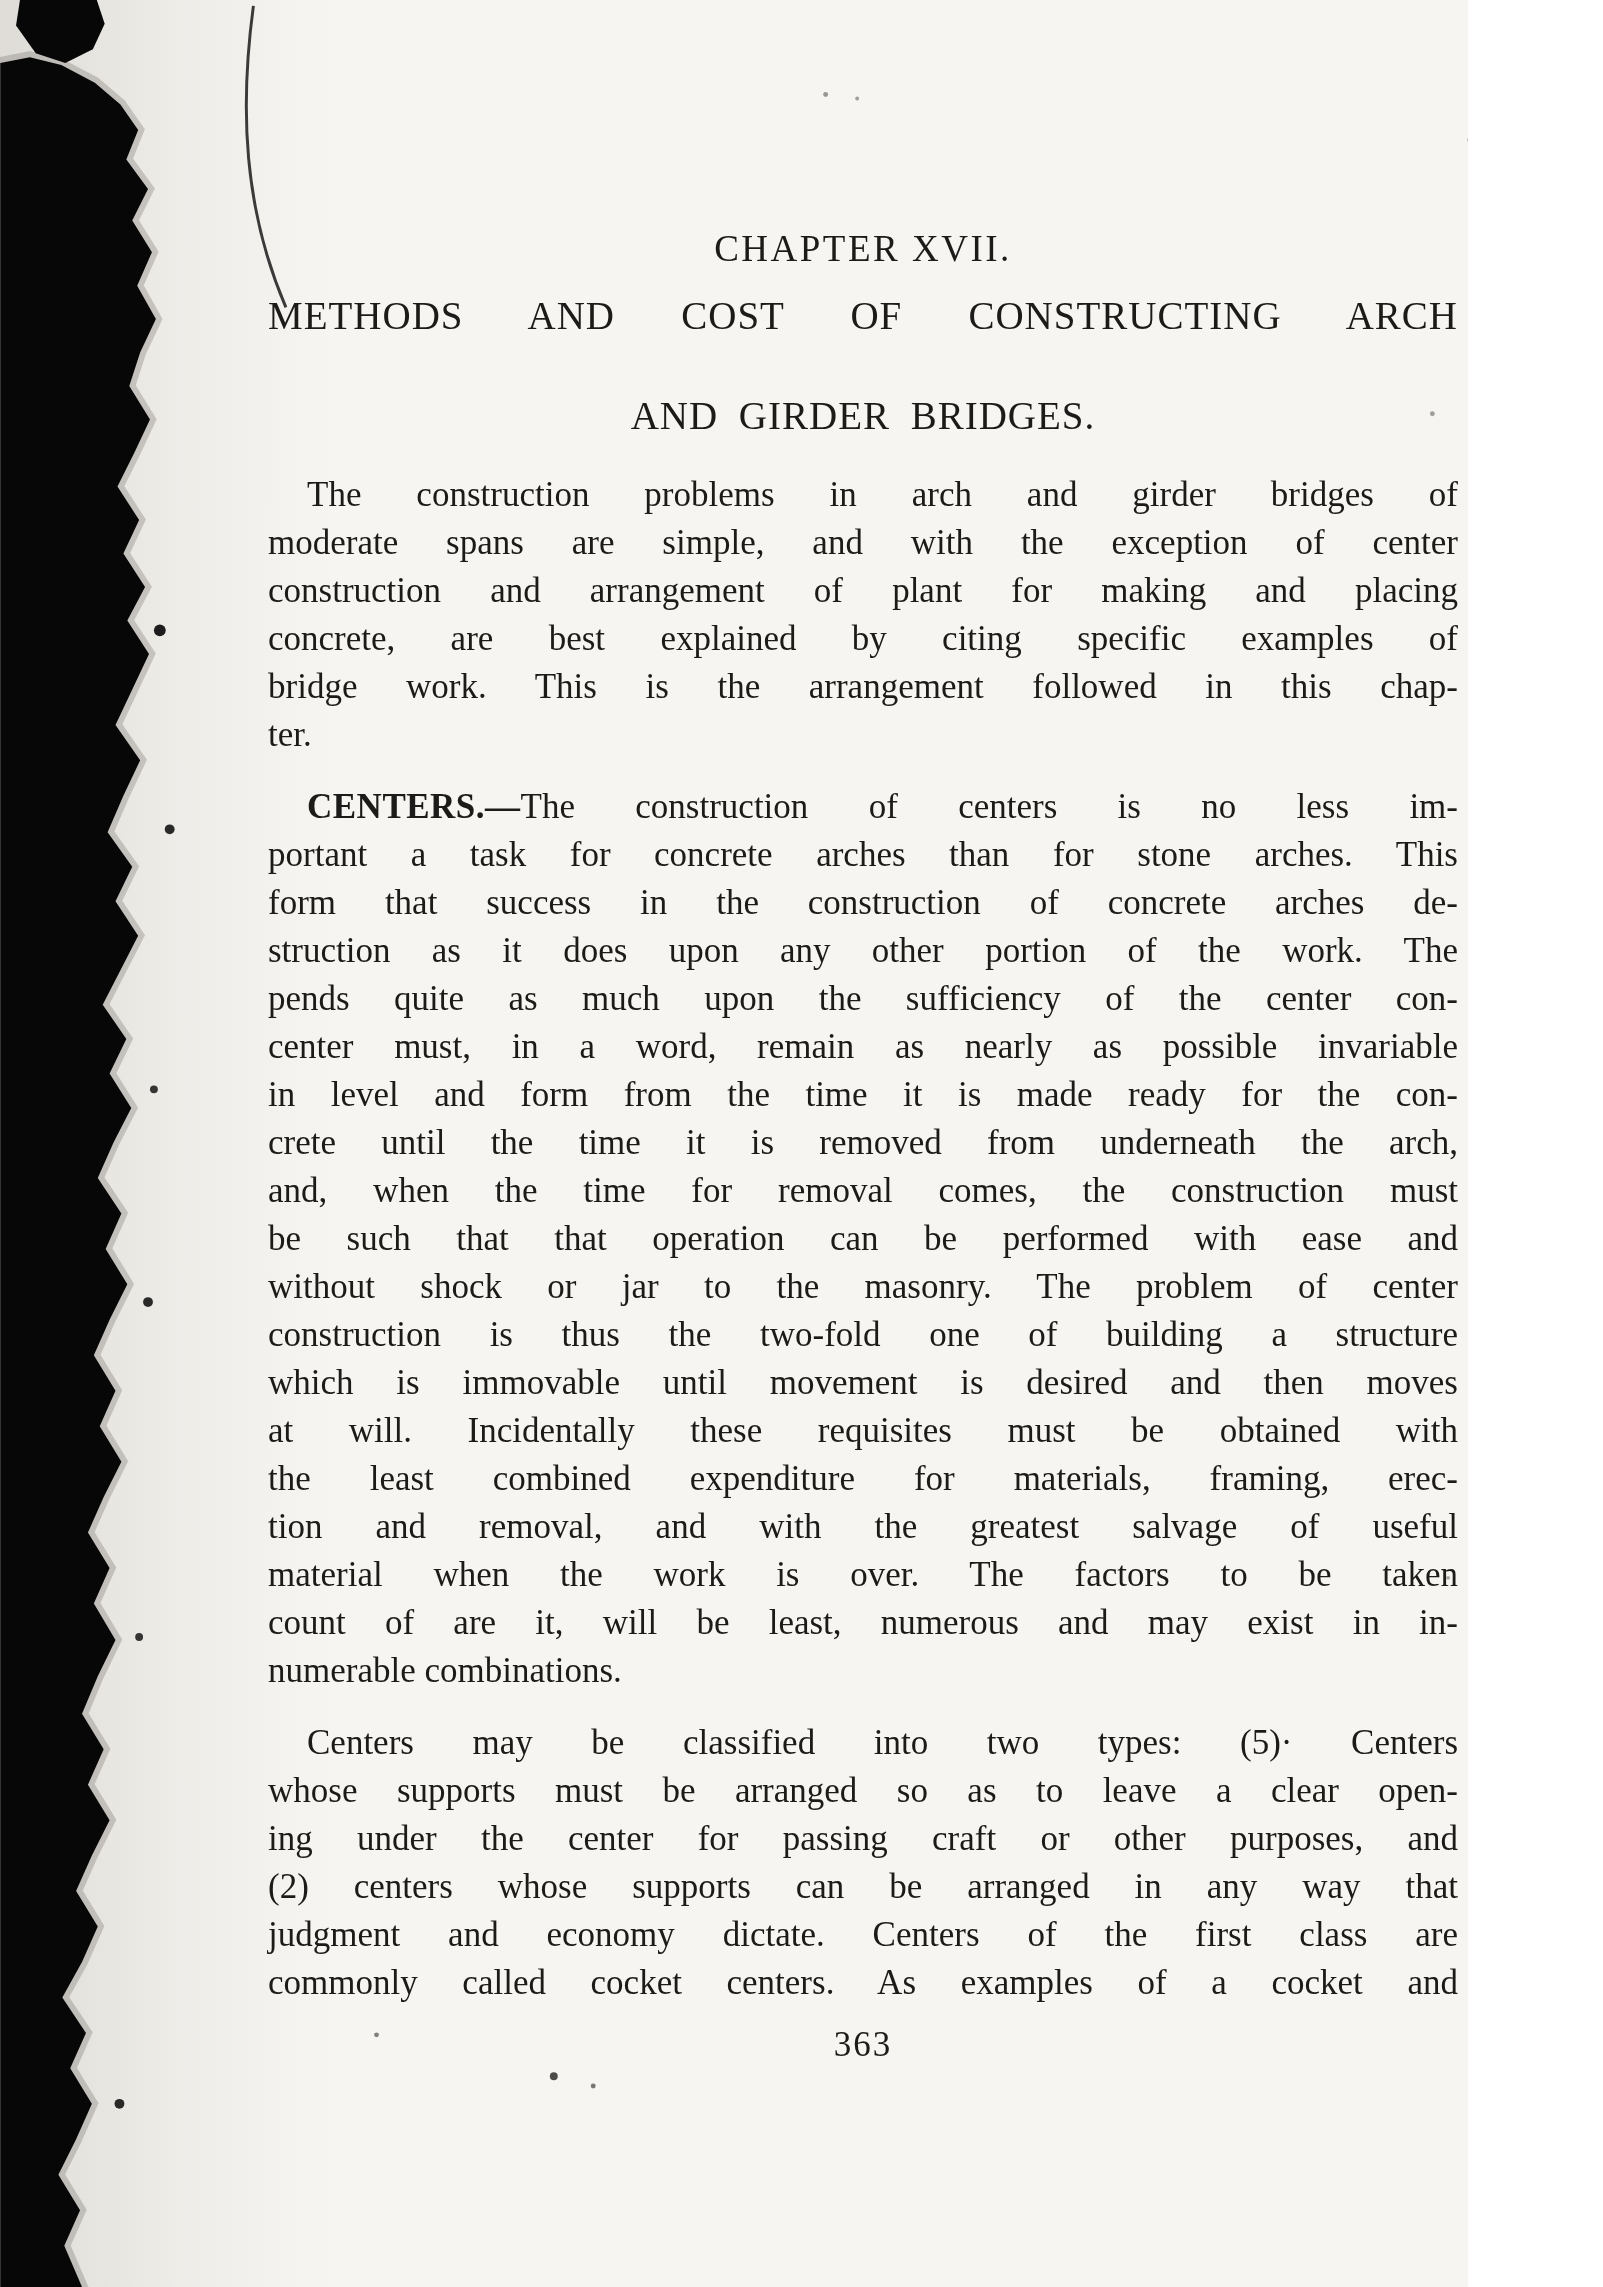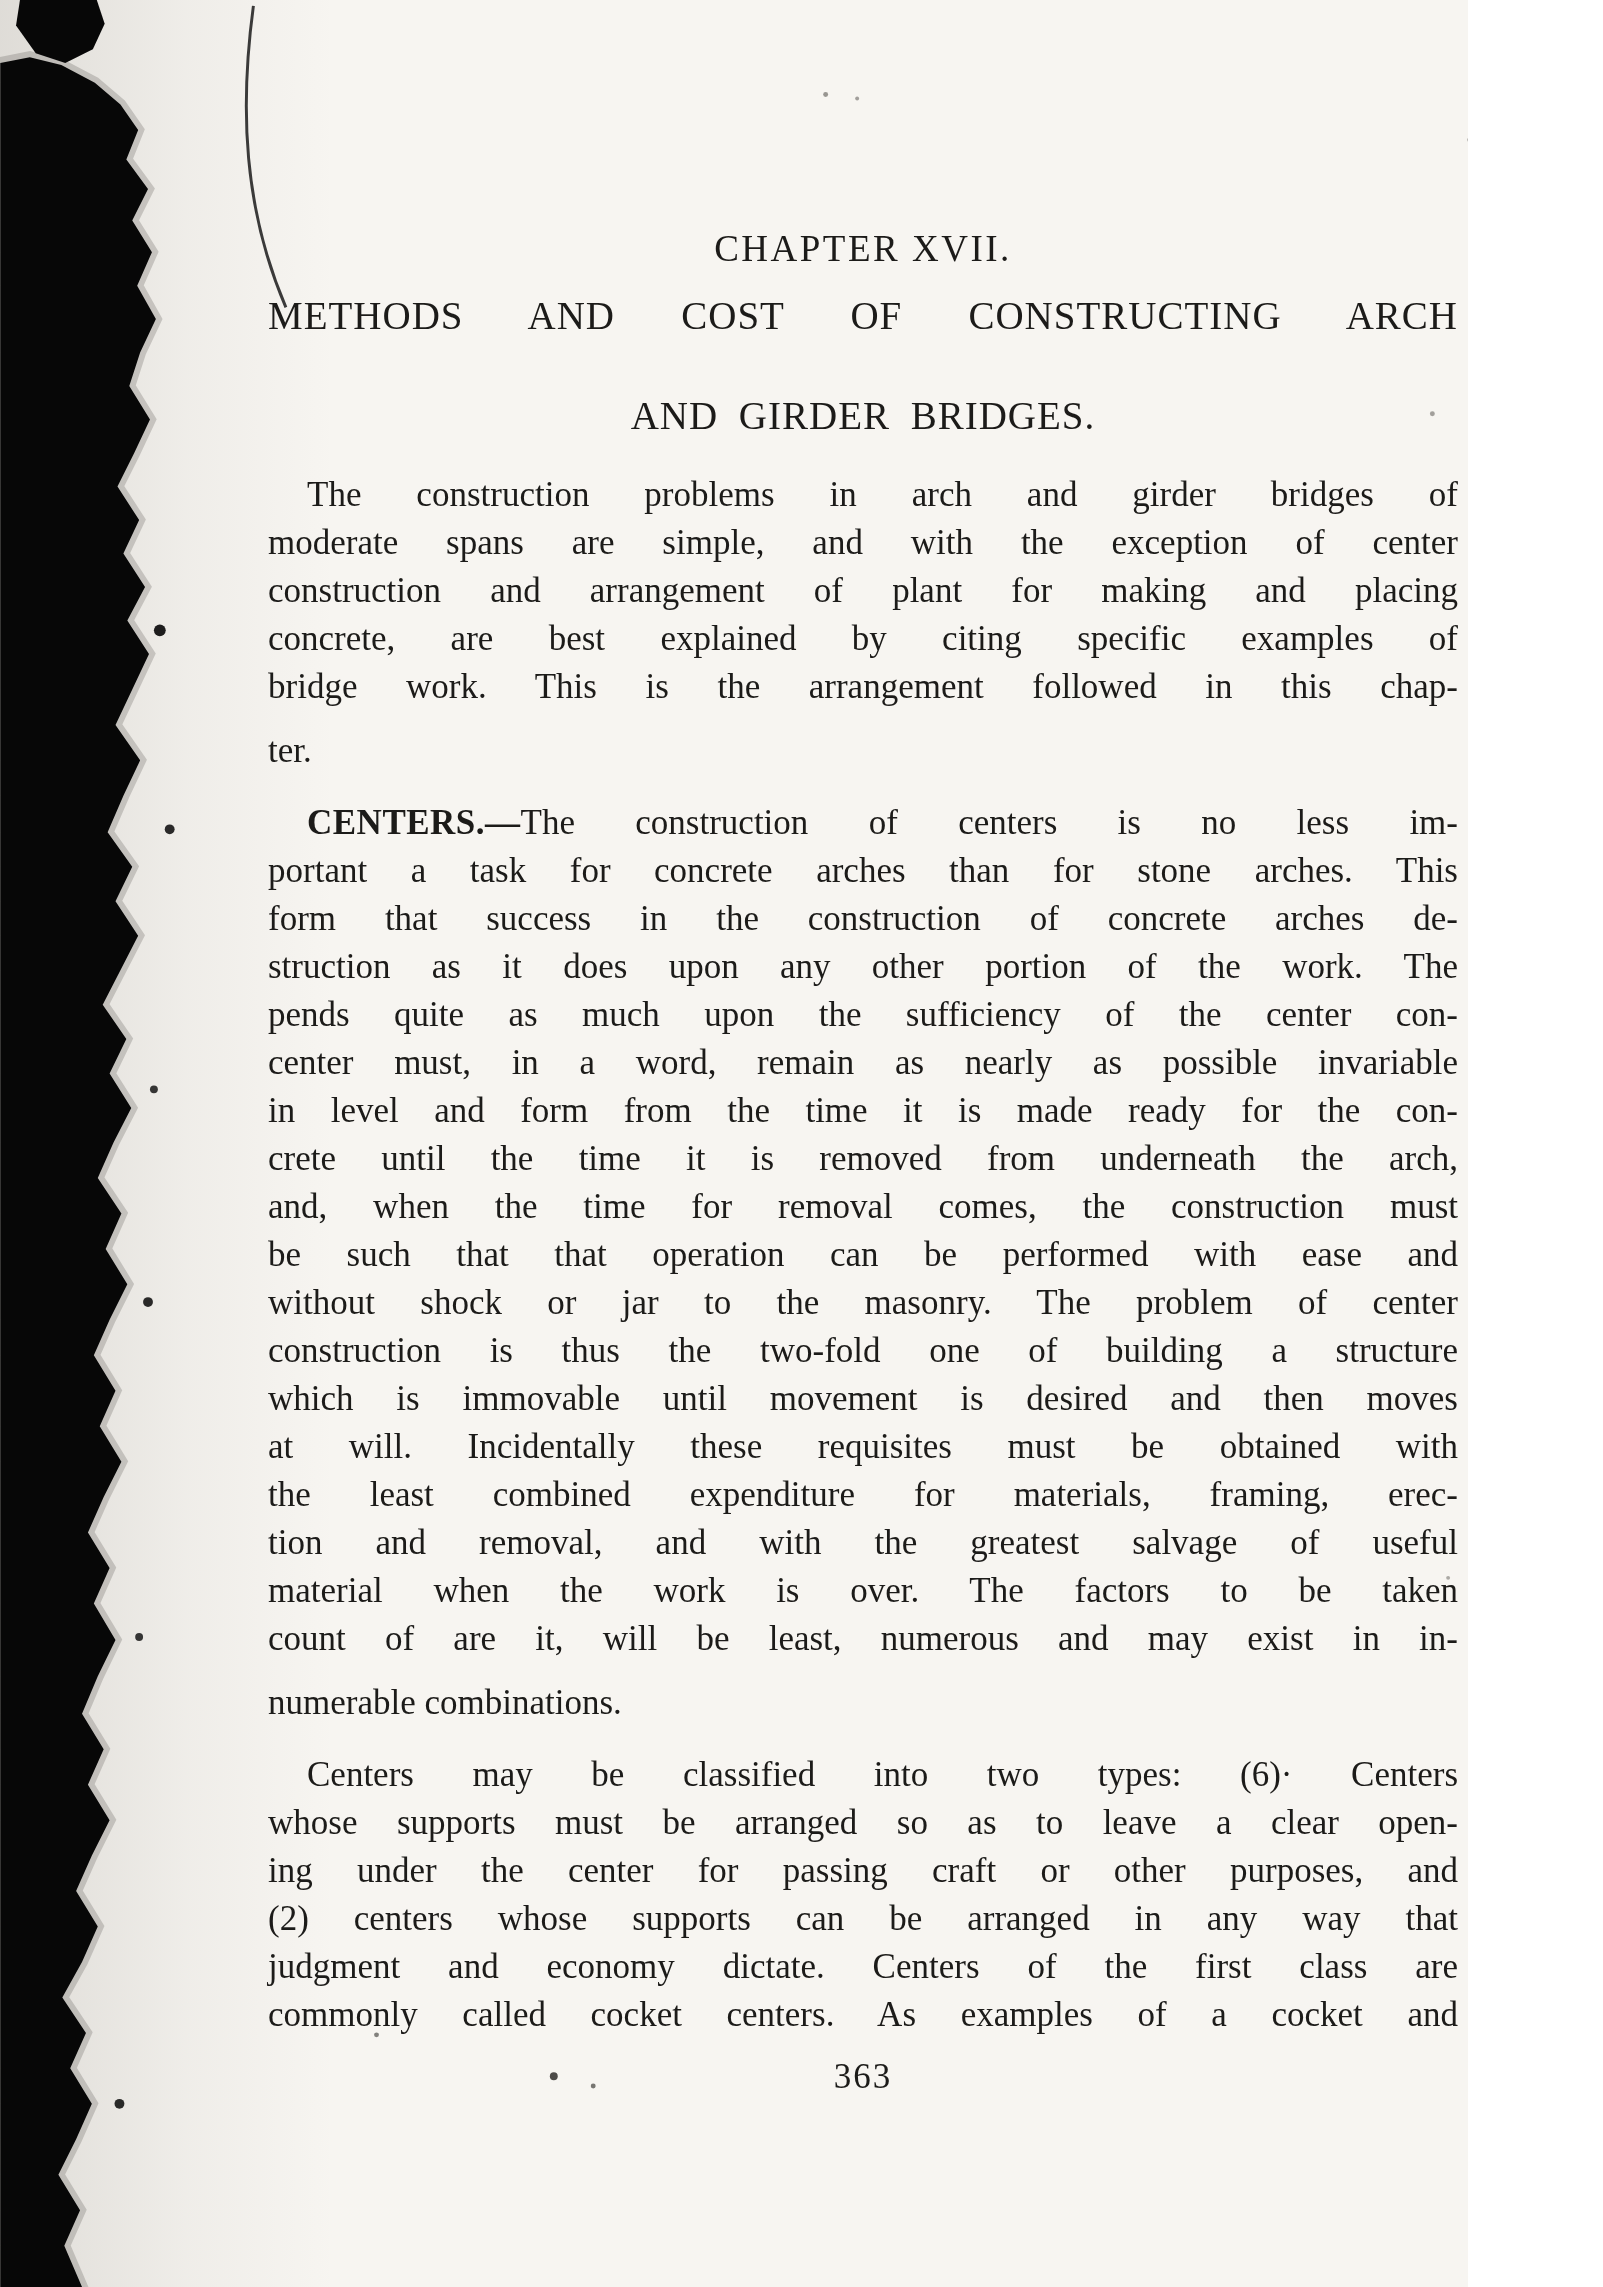--- a/index.html
+++ b/index.html
@@ -59,21 +59,21 @@
   .body-text{
     font-size:35px;
     line-height:48px;
   }
   .para{margin:0;}
   .line{
     text-align:justify;
     text-align-last:justify;
   }
   .line.first{text-indent:39px;margin-top:24px;}
-  .line.endline{text-align-last:left;margin-top:16px;}
+  .line.endline{text-align-last:left;}
   .lead{
     font-weight:bold;
     letter-spacing:0.5px;
   }
   .page-number{
     margin-top:18px;
     text-align:center;
     font-size:35px;
     letter-spacing:2px;
   }
@@ -145,21 +145,21 @@
           <div class="line">construction is thus the two-fold one of building a structure</div>
           <div class="line">which is immovable until movement is desired and then moves</div>
           <div class="line">at will. Incidentally these requisites must be obtained with</div>
           <div class="line">the least combined expenditure for materials, framing, erec-</div>
           <div class="line">tion and removal, and with the greatest salvage of useful</div>
           <div class="line">material when the work is over. The factors to be taken</div>
           <div class="line">count of are it, will be least, numerous and may exist in in-</div>
           <div class="line endline">numerable combinations.</div>
         </div>
         <div class="para">
-          <div class="line first">Centers may be classified into two types: (6)· Centers</div>
+          <div class="line first">Centers may be classified into two types: (5)· Centers</div>
           <div class="line">whose supports must be arranged so as to leave a clear open-</div>
           <div class="line">ing under the center for passing craft or other purposes, and</div>
           <div class="line">(2) centers whose supports can be arranged in any way that</div>
           <div class="line">judgment and economy dictate. Centers of the first class are</div>
           <div class="line">commonly called cocket centers. As examples of a cocket and</div>
         </div>
       </div>
 
     <div class="page-number">363</div>
 

